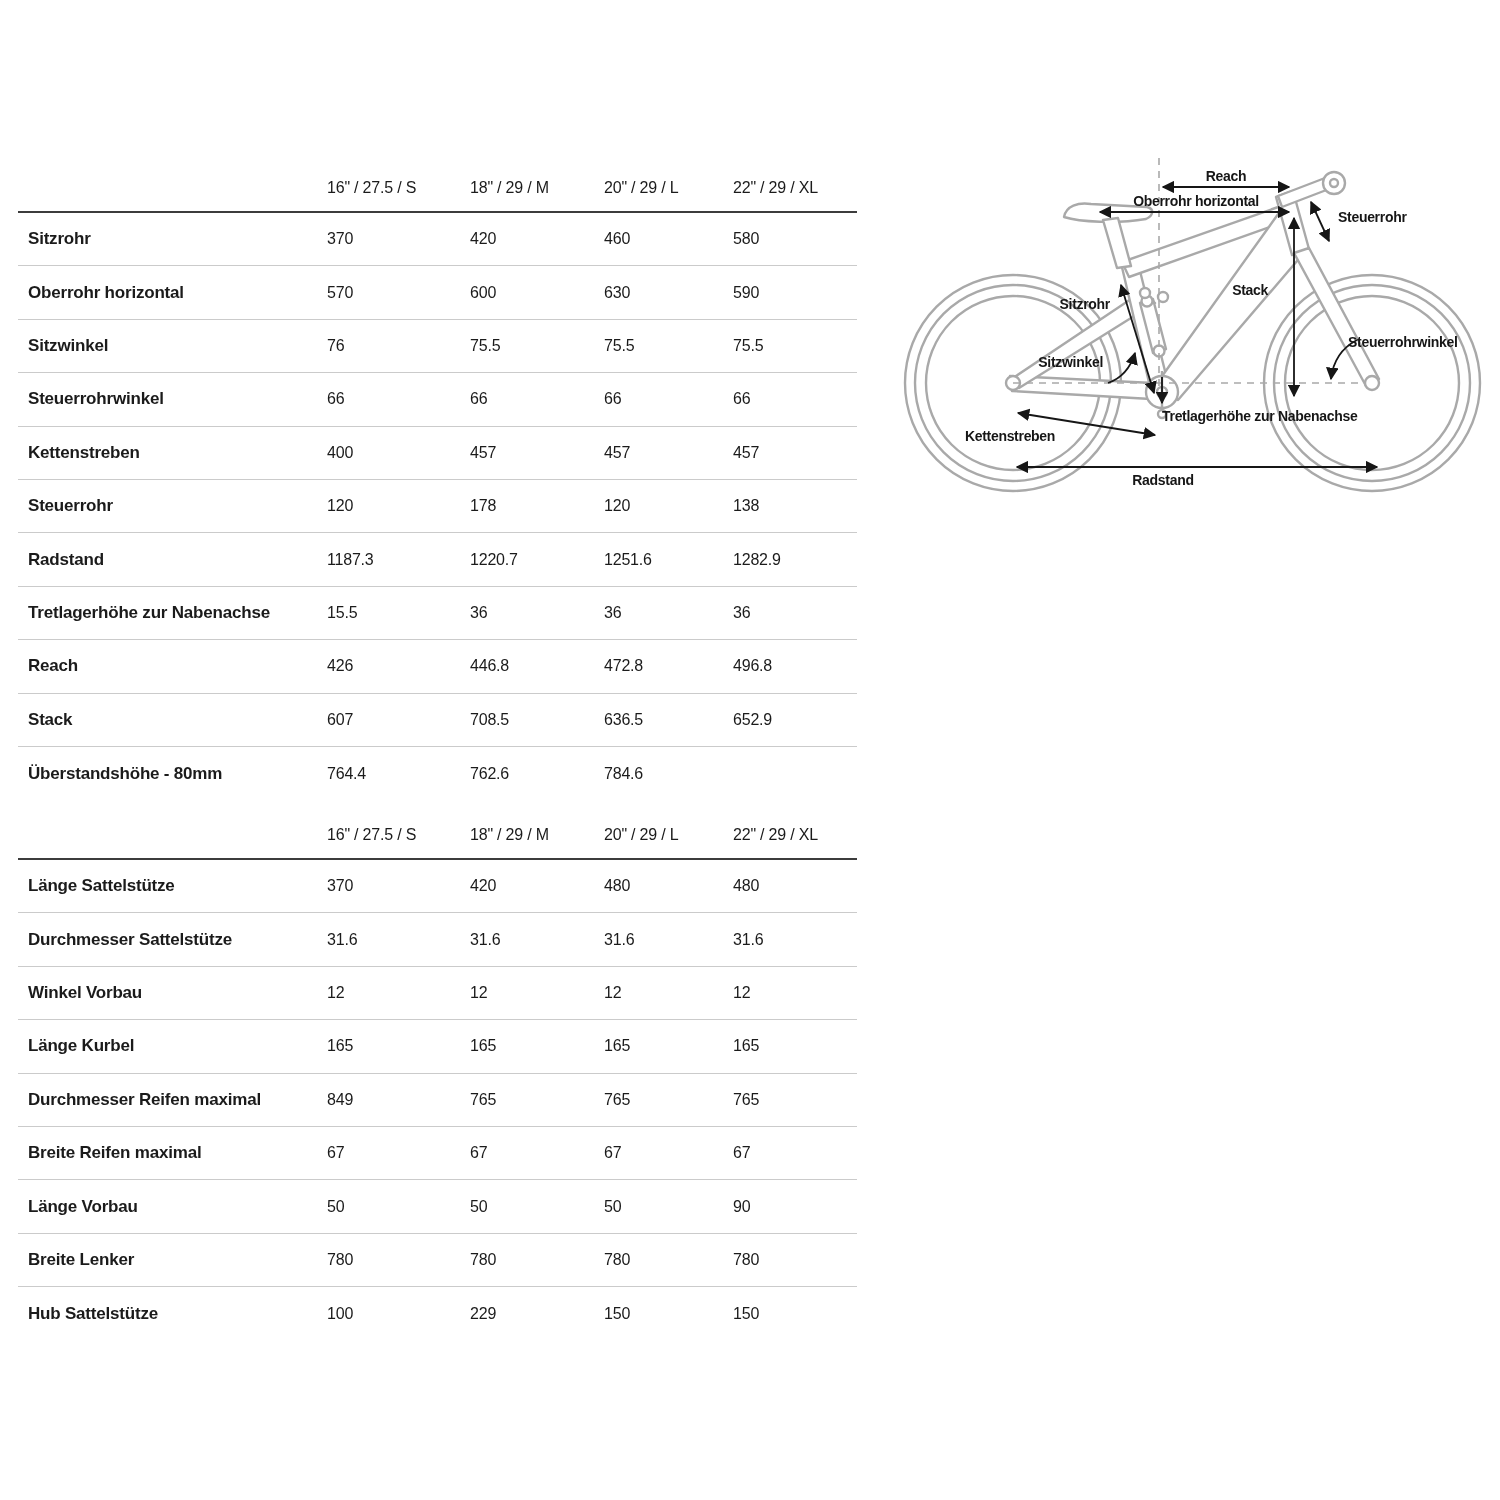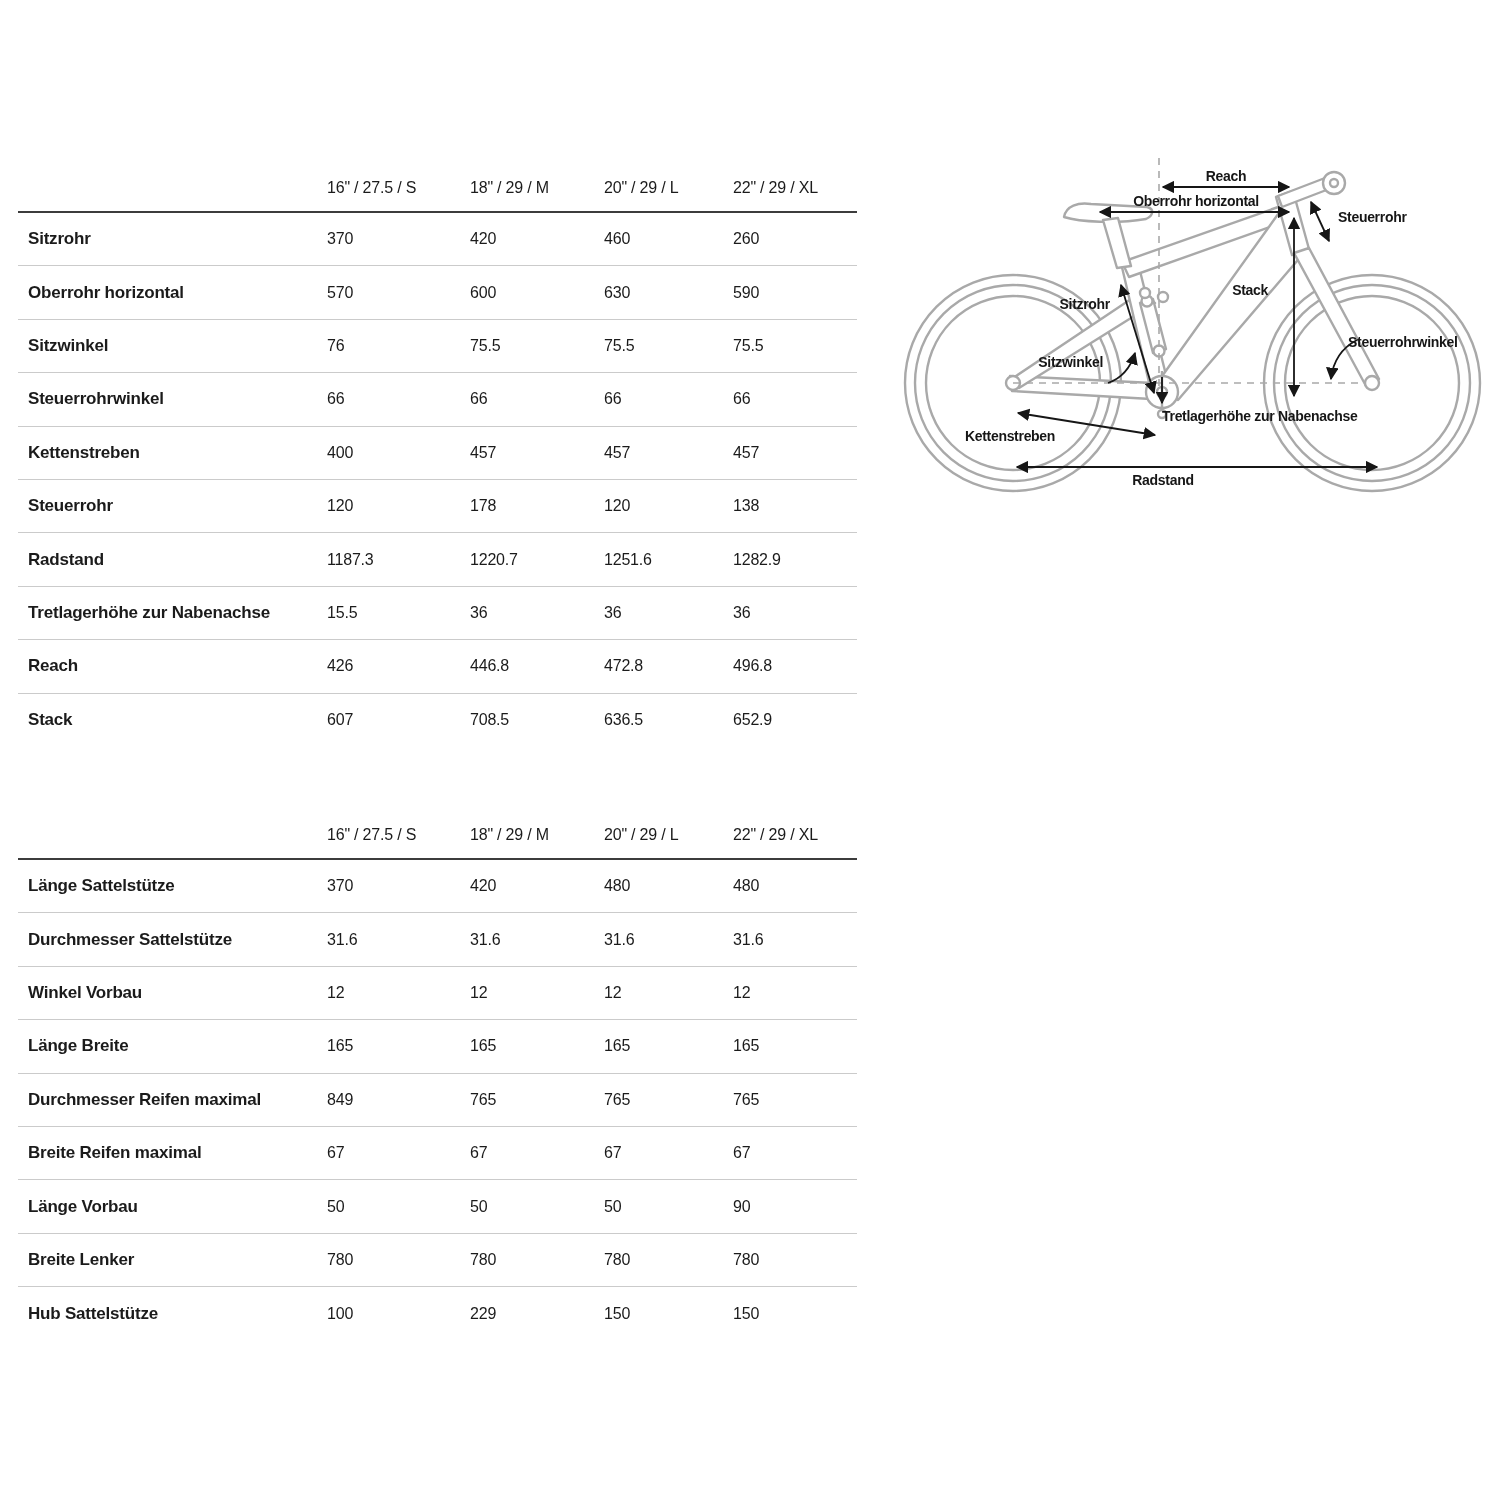--- a/index.html
+++ b/index.html
@@ -39,21 +39,21 @@
         <div class="g-val">16" / 27.5 / S</div>
         <div class="g-val">18" / 29 / M</div>
         <div class="g-val">20" / 29 / L</div>
         <div class="g-val">22" / 29 / XL</div>
       </div>
       <div class="g-row">
         <div class="g-label">Sitzrohr</div>
         <div class="g-val">370</div>
         <div class="g-val">420</div>
         <div class="g-val">460</div>
-        <div class="g-val">260</div>
+        <div class="g-val">580</div>
       </div>
       <div class="g-row">
         <div class="g-label">Oberrohr horizontal</div>
         <div class="g-val">570</div>
         <div class="g-val">600</div>
         <div class="g-val">630</div>
         <div class="g-val">590</div>
       </div>
       <div class="g-row">
         <div class="g-label">Sitzwinkel</div>
@@ -103,20 +103,27 @@
         <div class="g-val">446.8</div>
         <div class="g-val">472.8</div>
         <div class="g-val">496.8</div>
       </div>
       <div class="g-row">
         <div class="g-label">Stack</div>
         <div class="g-val">607</div>
         <div class="g-val">708.5</div>
         <div class="g-val">636.5</div>
         <div class="g-val">652.9</div>
+      </div>
+      <div class="g-row">
+        <div class="g-label">Überstandshöhe - 80mm</div>
+        <div class="g-val">764.4</div>
+        <div class="g-val">762.6</div>
+        <div class="g-val">784.6</div>
+        <div class="g-val"></div>
       </div>
     </section>
 
   <section class="geo-table" id="table-1" style="top:812px">
       <div class="g-row g-head">
         <div class="g-label"></div>
         <div class="g-val">16" / 27.5 / S</div>
         <div class="g-val">18" / 29 / M</div>
         <div class="g-val">20" / 29 / L</div>
         <div class="g-val">22" / 29 / XL</div>
@@ -136,21 +143,21 @@
         <div class="g-val">31.6</div>
       </div>
       <div class="g-row">
         <div class="g-label">Winkel Vorbau</div>
         <div class="g-val">12</div>
         <div class="g-val">12</div>
         <div class="g-val">12</div>
         <div class="g-val">12</div>
       </div>
       <div class="g-row">
-        <div class="g-label">Länge Breite</div>
+        <div class="g-label">Länge Kurbel</div>
         <div class="g-val">165</div>
         <div class="g-val">165</div>
         <div class="g-val">165</div>
         <div class="g-val">165</div>
       </div>
       <div class="g-row">
         <div class="g-label">Durchmesser Reifen maximal</div>
         <div class="g-val">849</div>
         <div class="g-val">765</div>
         <div class="g-val">765</div>

